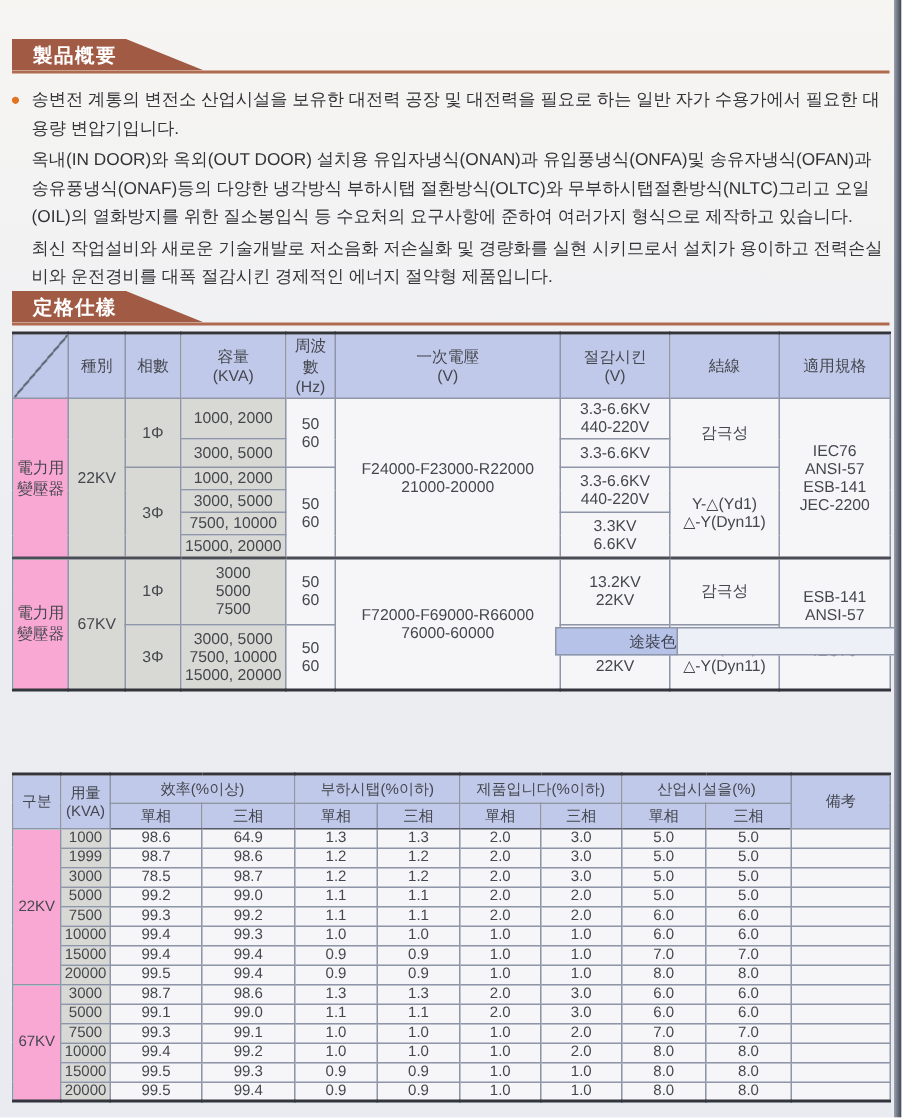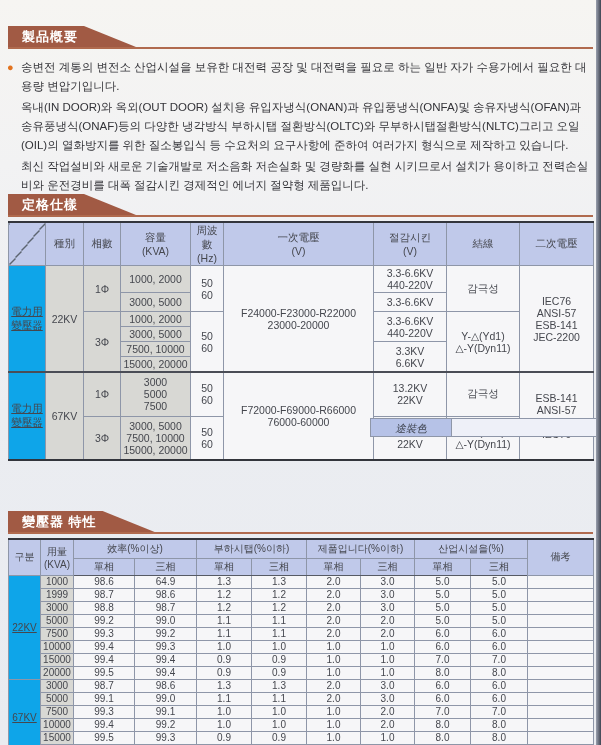--- a/index.html
+++ b/index.html
@@ -25,37 +25,37 @@
   
   .paras{margin-top:9px;font-size:11.5px;line-height:1.62;color:#333338;}
   .para{position:relative;margin:0 0 3px 0;padding-left:13px;}
   .bullet{position:absolute;left:-1px;top:1px;color:#e2731f;font-size:11px;}
   
   table{border-collapse:collapse;table-layout:fixed;width:585px;}
   td{border:1px solid #8e96a8;text-align:center;vertical-align:middle;
      white-space:pre-line;padding:1px 2px;overflow:hidden;}
   .spec,.char{border-top:2.5px solid #33353c;border-bottom:2.5px solid #33353c;}
   .h{background:#c0c9ea;color:#3f4450;}
-  .blue{background:#0ea5e9;color:#3f4450;text-decoration:underline;}
+  .blue{background:#f9a8d4;color:#3f4450;}
   .gray{background:#d8d8d4;}
   .w{background:#f6f6f8;}
   .spec td{font-size:10.5px;color:#45474e;}
   .spec tr.hrow{height:34px;}
   .spec tr.r22a{height:21px;}
   .spec tr.r22b{height:19px;}
   .spec tr.r22c{height:14px;}
   .spec tr.r67{height:44px;}
   .spec tr.gsep td{border-top:2px solid #4a4d56;}
   .diag{background:
     linear-gradient(to bottom right,rgba(0,0,0,0) 48.8%,#5c6470 48.8%,#5c6470 51.2%,rgba(0,0,0,0) 51.2%),
     #c0c9ea;}
   
   .paint-row{position:absolute;left:362px;top:224px;display:flex;height:19px;}
   .paint-label{width:80px;border:1px solid #8e96a8;background:#b6c2e7;
-    font-size:10.5px;color:#3f4450;text-align:center;line-height:18px;font-style:italic;}
+    font-size:10.5px;color:#3f4450;text-align:right;line-height:18px;}
   .paint-value{width:146px;border:1px solid #8e96a8;border-left:none;background:#eef0f8;}
   
   .char td{font-size:10px;color:#45474e;padding:0 2px;}
   .char tr{height:13px;}
   .char tr.hrow1{height:19px;}
   .char tr.hrow2{height:17px;}
   .char tr.hrow2 td{border-bottom:1.5px solid #565a64;}
   .char tr.gsep td{border-top:1.5px solid #565a64;}
 </style>
 </head>
@@ -101,33 +101,33 @@
         <td class="h">相數</td>
         <td class="h">容量
 (KVA)</td>
         <td class="h">周波數
 (Hz)</td>
         <td class="h">一次電壓
 (V)</td>
         <td class="h">절감시킨
 (V)</td>
         <td class="h">結線</td>
-        <td class="h">二次電壓</td>
+        <td class="h">適用規格</td>
       </tr>
 
       <tr class="r22a">
         <td class="blue" rowspan="6">電力用
 變壓器</td>
         <td class="gray" rowspan="6">22KV</td>
         <td class="gray" rowspan="2">1Φ</td>
         <td class="gray">1000, 2000</td>
         <td class="w" rowspan="2">50
 60</td>
         <td class="w" rowspan="6">F24000-F23000-R22000
-23000-20000</td>
+21000-20000</td>
         <td class="w">3.3-6.6KV
 440-220V</td>
         <td class="w" rowspan="2">감극성</td>
         <td class="w" rowspan="6">IEC76
 ANSI-57
 ESB-141
 JEC-2200</td>
       </tr>
       <tr class="r22b">
         <td class="gray">3000, 5000</td>
@@ -190,23 +190,20 @@
     </tbody>
       </table>
 
     <div class="paint-row">
       <div class="paint-label">途裝色</div>
       <div class="paint-value"></div>
     </div>
   </div>
 
   <div class="sec" style="top:495px;">
-    <div class="sec-head">
-      <span class="badge">變壓器 特性</span>
-    </div>
 
     <table class="char" style="margin-top:4px;">
       <colgroup>
         <col style="width:32px">
           <col style="width:33px">
         <col style="width:61px">
           <col style="width:62px">
         <col style="width:55px">
           <col style="width:55px">
         <col style="width:54px">
@@ -258,21 +255,21 @@
             <td class="w">1.2</td>
             <td class="w">1.2</td>
             <td class="w">2.0</td>
             <td class="w">3.0</td>
             <td class="w">5.0</td>
             <td class="w">5.0</td>
             <td class="w"></td>
           </tr>
           <tr>
             <td class="gray">3000</td>
-            <td class="w">98.8</td>
+            <td class="w">78.5</td>
             <td class="w">98.7</td>
             <td class="w">1.2</td>
             <td class="w">1.2</td>
             <td class="w">2.0</td>
             <td class="w">3.0</td>
             <td class="w">5.0</td>
             <td class="w">5.0</td>
             <td class="w"></td>
           </tr>
           <tr>

